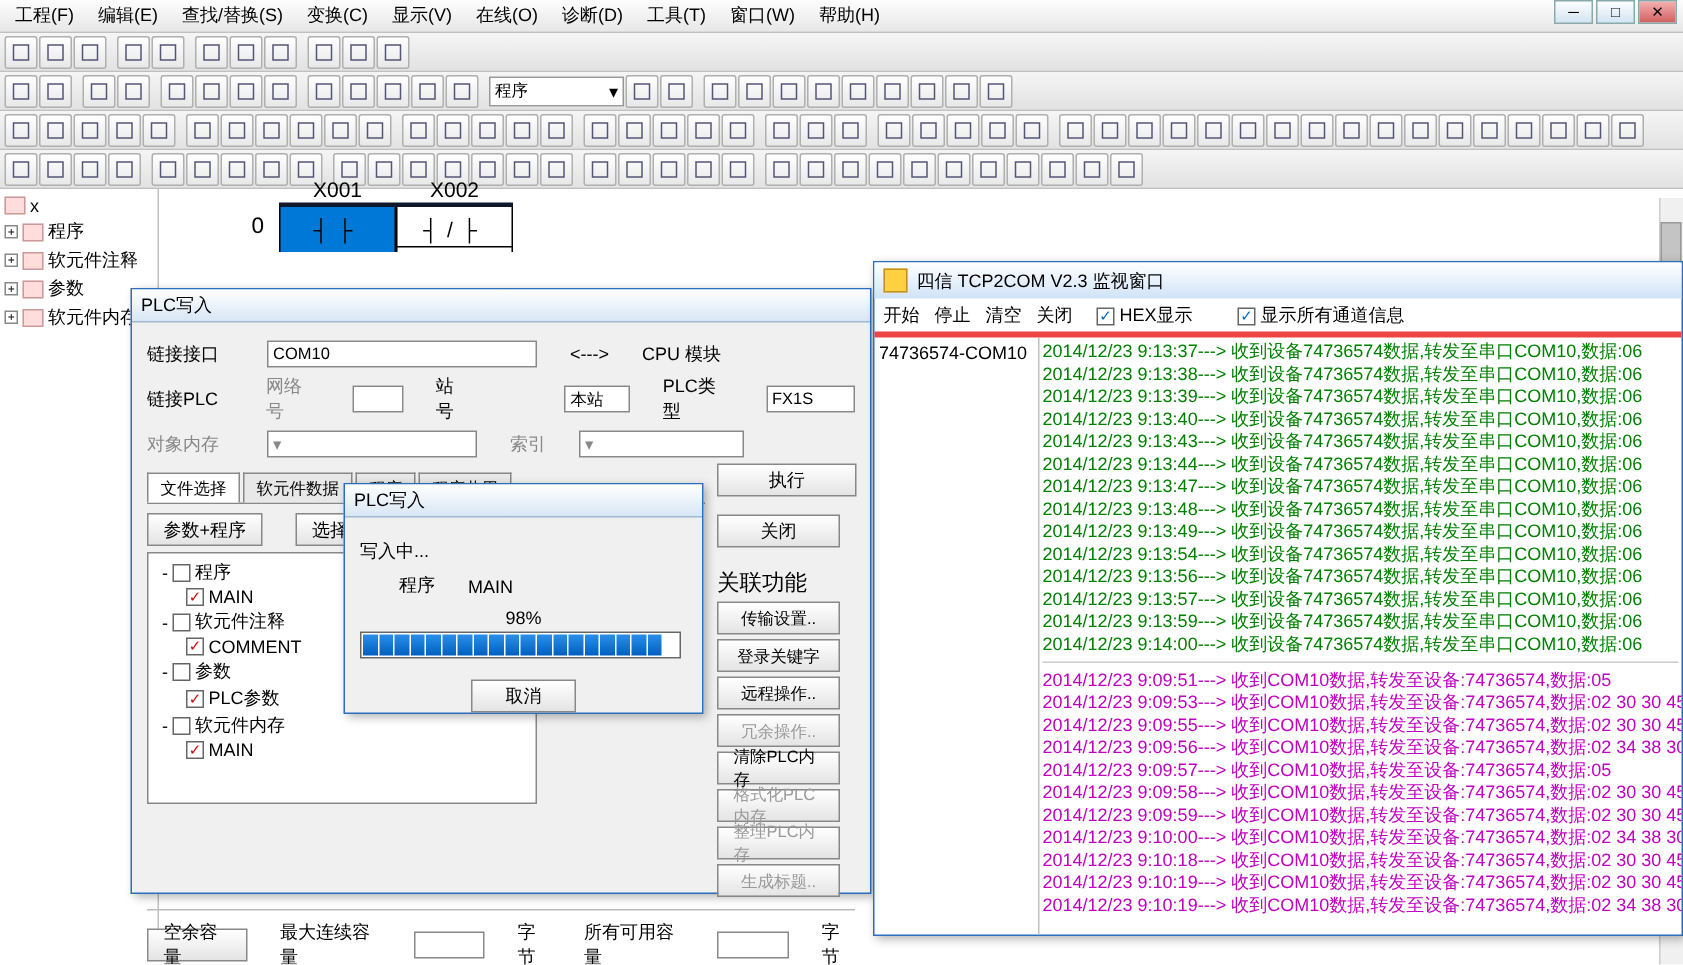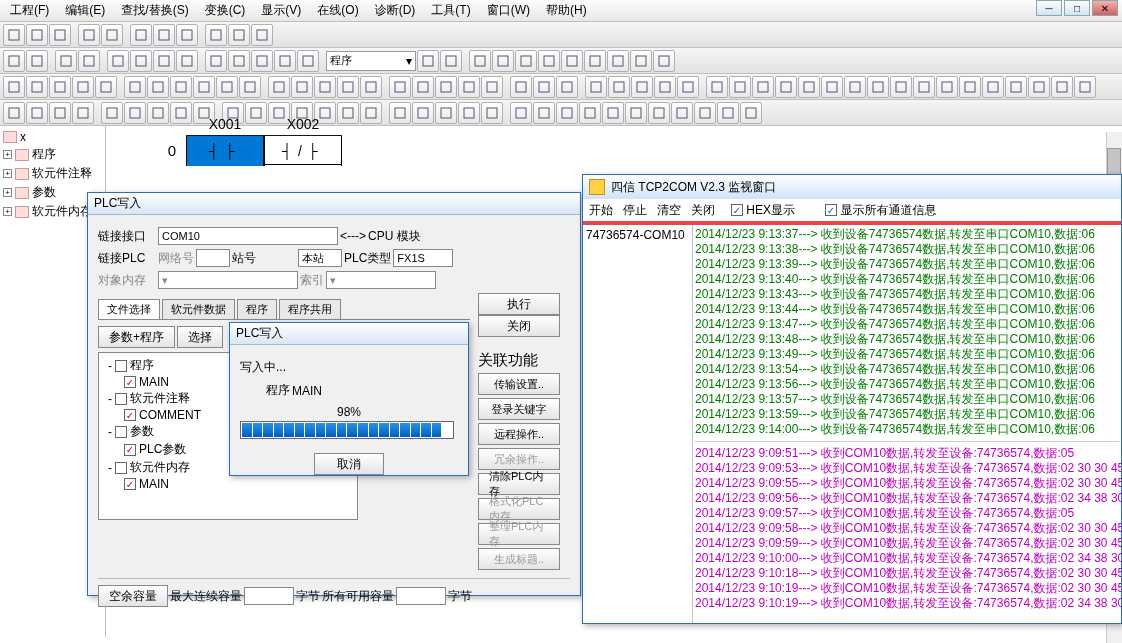--- a/index.html
+++ b/index.html
@@ -12,33 +12,33 @@
   .tbtn svg{width:14px;height:14px;}
   .combo1{width:90px;height:20px;border:1px solid #999;background:#fff;display:inline-flex;align-items:center;padding:0 3px;font-size:11px;}
   .main{display:flex;height:calc(100% - 132px);}
   .sidebar{width:106px;border-right:1px solid #c0c0c0;background:#fff;padding:3px;font-size:11px;color:#000;}
   .treeitem{display:flex;align-items:center;gap:3px;padding:1px 0;}
   .treeitem .box{width:9px;height:9px;border:1px solid #888;display:inline-flex;align-items:center;justify-content:center;font-size:8px;line-height:8px;}
   .treeitem .ic{width:14px;height:12px;background:#fdd;border:1px solid #c99;display:inline-block;}
   .ladder{flex:1;background:#fff;position:relative;padding:4px 10px;}
   .ladderrow{display:flex;align-items:center;height:40px;}
   .stepnum{width:70px;text-align:right;font-size:15px;padding-right:10px;}
-  .rung{position:relative;border-top:1px solid #0f172a;border-bottom:1px solid #000;height:30px;display:flex;text-align:center;}
+  .rung{position:relative;border-top:3px solid #0f172a;border-bottom:1px solid #000;height:30px;display:flex;text-align:center;}
   .contact{width:78px;height:30px;border-left:1px solid #000;border-right:1px solid #000;display:flex;flex-direction:column;align-items:center;position:relative;}
   .contact .lbl{position:absolute;top:-20px;font-size:14px;}
   .contact .sym{margin-top:7px;font-size:14px;letter-spacing:6px;}
   .contact.sel{background:#0078d7;}
   .vscroll{position:absolute;right:0;top:132px;bottom:0;width:16px;background:#f0f0f0;border-left:1px solid #ccc;}
   .vsthumb{width:14px;height:40px;background:#c4c4c4;border:1px solid #999;margin:16px 0 0 0;}
   
   .dlg{position:absolute;background:#f0f0f0;border:1px solid #2a6fbf;box-shadow:2px 2px 6px rgba(0,0,0,.3);}
   .dlg1{left:87px;top:192px;width:494px;height:404px;}
   .dlgtitle{height:22px;background:linear-gradient(#fff,#d8e6f5);border-bottom:1px solid #a0b8d0;display:flex;align-items:center;padding:0 6px;color:#000;}
   .dlgbody{padding:8px 10px;font-size:12px;color:#000;}
-  .row{display:flex;align-items:center;gap:2px;margin:4px 0;}
+  .row{display:flex;align-items:center;gap:22px;margin:4px 0;}
   .lbl2{width:58px;}
   .inp{border:1px solid #888;background:#fff;height:18px;padding:0 3px;font-size:11px;display:inline-flex;align-items:center;}
   .btn{border:1px solid #888;background:linear-gradient(#fff,#e4e4e4);height:22px;padding:0 10px;display:inline-flex;align-items:center;justify-content:center;cursor:default;}
   .tabbar{display:flex;border-bottom:1px solid #888;margin-top:6px;}
   .tab{border:1px solid #888;border-bottom:none;padding:2px 8px;background:#e8e8e8;margin-right:2px;font-size:11px;}
   .tab.active{background:#fff;}
   .filetree{border:1px solid #888;background:#fff;height:168px;width:260px;overflow:auto;padding:3px;font-size:11px;}
   .ft-item{display:flex;align-items:center;gap:3px;margin:1px 0;}
   .ft-item .cb{width:12px;height:12px;border:1px solid #666;display:inline-flex;align-items:center;justify-content:center;color:#c00;font-size:10px;}
   .sidebtns{display:flex;flex-direction:column;gap:3px;}
@@ -801,21 +801,21 @@
               <span class="cb"></span>
               <span>软元件内存</span>
             </div>
             <div class="ft-item" style="padding-left: 22px;">
               <span class="cb">✓</span>
               <span>MAIN</span>
             </div>
           </div>
       </div>
       <div style="width:92px;">
-        <div class="btn" style="width:82px;margin-bottom:0;">执行</div>
+        <div class="btn" style="width:93px;margin-bottom:12px;">执行</div>
         <div class="btn" style="width:82px;margin-bottom:14px;">关闭</div>
         <div style="font-size:15px;margin-bottom:3px;">关联功能</div>
         <div class="sidebtns" id="assocbtns">
             <div class="btn">传输设置..</div>
             <div class="btn">登录关键字</div>
             <div class="btn">远程操作..</div>
             <div class="btn dis" style="color: rgb(153, 153, 153);">冗余操作..</div>
             <div class="btn">清除PLC内存</div>
             <div class="btn dis" style="color: rgb(153, 153, 153);">格式化PLC内存</div>
             <div class="btn dis" style="color: rgb(153, 153, 153);">整理PLC内存</div>

